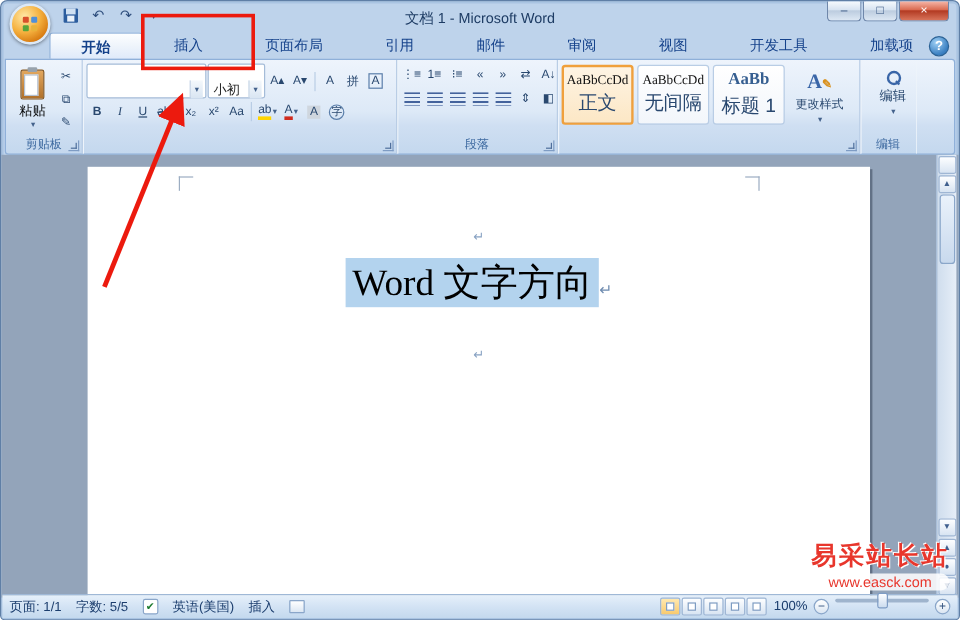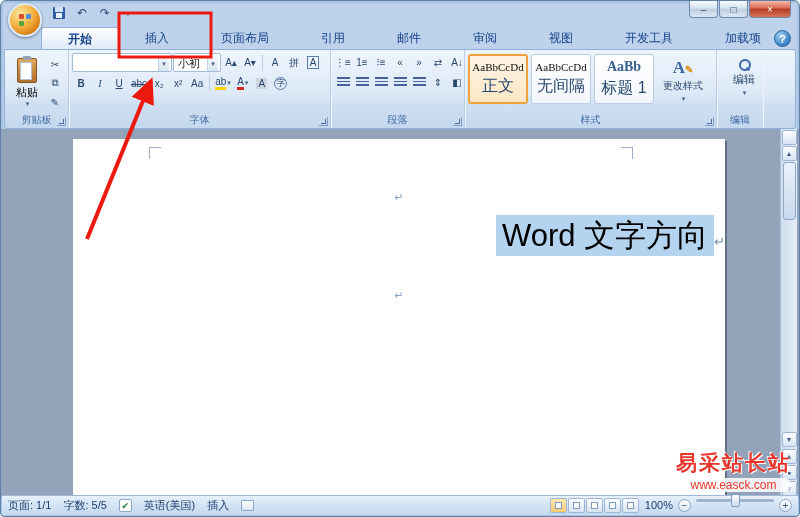--- a/index.html
+++ b/index.html
@@ -52,21 +52,21 @@
   .paste-btn{width:38px;display:flex;flex-direction:column;align-items:center;border:1px solid transparent;
     border-radius:3px;cursor:pointer;padding-top:2px}
   .clip-ico{width:20px;height:25px;position:relative;margin:2px 0 2px}
   .clip-board{position:absolute;inset:0;background:linear-gradient(#e2a75e,#b0702a);border:1px solid #85561e;border-radius:2px}
   .clip-clip{position:absolute;top:-2px;left:6px;width:8px;height:4px;background:#98a2ac;border-radius:1px}
   .clip-sheet{position:absolute;top:4px;left:3px;width:12px;height:18px;background:#fff;border:1px solid #b4c0d0}
   .clip-col{display:flex;flex-direction:column;gap:1px;padding-top:2px}
   
   .g-font{width:262px;display:flex;flex-direction:column;gap:2px}
   .frow{display:flex;align-items:center;gap:1px}
-  .combo{height:19px;background:#fff;border:1px solid #a5bcd8;border-radius:2px;display:flex;align-items:flex-end;
+  .combo{height:29px;background:#fff;border:1px solid #a5bcd8;border-radius:2px;display:flex;align-items:center;
     padding:14px 2px 0 4px;color:#222;cursor:pointer}
   .combo .arrow{margin-left:auto;width:11px;height:15px;display:flex;align-items:center;justify-content:center;
     font-size:7px;color:#44628c;background:linear-gradient(#f4f8fc,#d9e5f2);border-left:1px solid #c2d2e5}
   .vsep{width:1px;height:16px;background:#b9cde5;margin:0 2px}
   .ul{text-decoration:underline}.st{text-decoration:line-through}
   .hl-bar{border-bottom:3px solid #ffd400}
   .col-bar{border-bottom:3px solid #d02b1e}
   .shade{background:#cfd6de;padding:0 2px}
   .circ{border:1px solid #5a7eaa;border-radius:50%;width:13px;height:13px;display:flex;align-items:center;justify-content:center;font-size:9px}
   .bordered{border:1px solid #5a7eaa;padding:0 2px}
@@ -93,22 +93,22 @@
   .mag:before{content:"";position:absolute;left:0;top:0;width:8px;height:8px;border:2px solid #3a66a8;border-radius:50%}
   .mag:after{content:"";position:absolute;right:0;bottom:0;width:4px;height:2px;background:#3a66a8;transform:rotate(45deg)}
   
   .docarea{position:relative;height:369px;margin-top:0;background:#93a4ba;overflow:hidden}
   .page{position:absolute;left:72px;top:10px;width:652px;height:380px;background:#fff;
     box-shadow:2px 2px 0 rgba(40,50,70,.45);border:1px solid #7d8 da5}
   .crop{position:absolute;width:12px;height:12px}
   .crop.tl{left:76px;top:8px;border-left:1px solid #9cadc2;border-top:1px solid #9cadc2}
   .crop.tr{right:92px;top:8px;border-right:1px solid #9cadc2;border-top:1px solid #9cadc2}
   .pmark{position:absolute;left:0;right:0;text-align:center;color:#8aa4c4;font-size:11px}
-  .doc-line{position:absolute;left:0;right:0;top:76px;text-align:right;
-    font-family:Liberation Sans, sans-serif;font-size:31px;color:#000}
+  .doc-line{position:absolute;left:0;right:0;top:76px;text-align:center;
+    font-family:Liberation Serif, serif;font-size:31px;color:#000}
   .sel{background:#b3d3ee;padding:3px 6px}
   .sel-mark{color:#6f8cb0;font-size:13px}
   
   .vscroll{position:absolute;top:0;right:2px;width:17px;bottom:0;background:linear-gradient(to right,#cfdded,#e6eef8);
     border-left:1px solid #aabfd9;display:flex;flex-direction:column;align-items:center}
   .ruler-btn{width:15px;height:15px;margin:1px 0;background:linear-gradient(#fdfeff,#d8e4f2);border:1px solid #9fb6d4;
     border-radius:2px;cursor:pointer}
   .scr-btn{width:15px;height:15px;display:flex;align-items:center;justify-content:center;font-size:7px;color:#3f5f8e;
     background:linear-gradient(#fdfeff,#d8e4f2);border:1px solid #9fb6d4;border-radius:2px;cursor:pointer}
   .thumb{width:13px;height:58px;margin-top:1px;background:linear-gradient(to right,#e9f1fa,#c9dae e 60%,#c9daee);
@@ -158,20 +158,21 @@
       </span>
     </div>
     <div class="qat">
       <span class="btn">
           <span class="save-ico"></span>
         </span>
       <span class="btn">↶</span>
       <span class="btn">↷</span>
       <span class="btn" style="font-size:8px">▾</span>
     </div>
+    <div class="title">文档 1 - Microsoft Word</div>
     <div class="win-btns">
       <div class="win-btn">–</div>
       <div class="win-btn">□</div>
       <div class="win-btn close">×</div>
     </div>
   </div>
 
   <div class="tabrow">
     <div class="tab active">开始</div>
     <div class="tab">插入</div>
@@ -242,21 +243,20 @@
             <span class="col-bar">A</span>
             <span class="ddv">▾</span>
           </span>
         <span class="sbtn">
             <span class="shade">A</span>
           </span>
         <span class="sbtn">
             <span class="circ">字</span>
           </span>
       </div>
-      <div class="grouplabel">字体</div>
       <div class="dlg"></div>
     </div>
 
     <div class="group g-par">
       <div class="frow">
         <span class="sbtn">⋮≡</span>
         <span class="sbtn">1≡</span>
         <span class="sbtn">⁝≡</span>
         <span class="sbtn">«</span>
         <span class="sbtn">»</span>
@@ -299,21 +299,20 @@
       </div>
       <div class="tile h1">
         <span class="prev">AaBb</span>
         <span class="tname">标题 1</span>
       </div>
       <div class="chg">
         <span class="chgA">A<span style="font-size:10px;color:#d9901c">✎</span></span>
         <span class="lbl">更改样式</span>
         <span class="ddv">▾</span>
       </div>
-      <div class="grouplabel">样式</div>
       <div class="dlg"></div>
     </div>
 
     <div class="group g-edit" style="border-right:none">
       <div class="edit-btn">
         <span class="mag"></span>
         <span>编辑</span>
         <span class="ddv">▾</span>
       </div>
       <div class="grouplabel">编辑</div>

